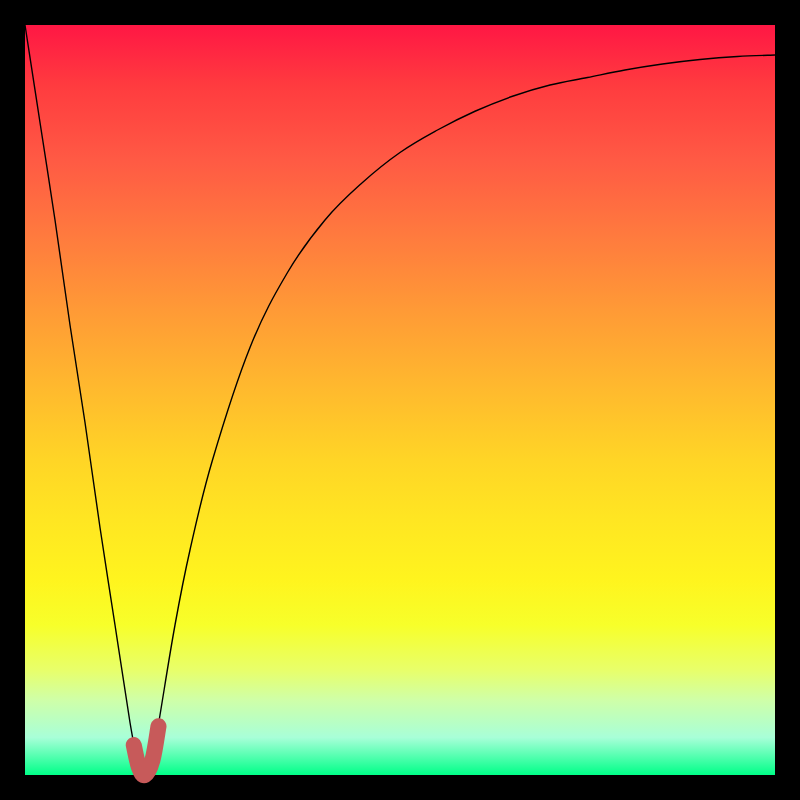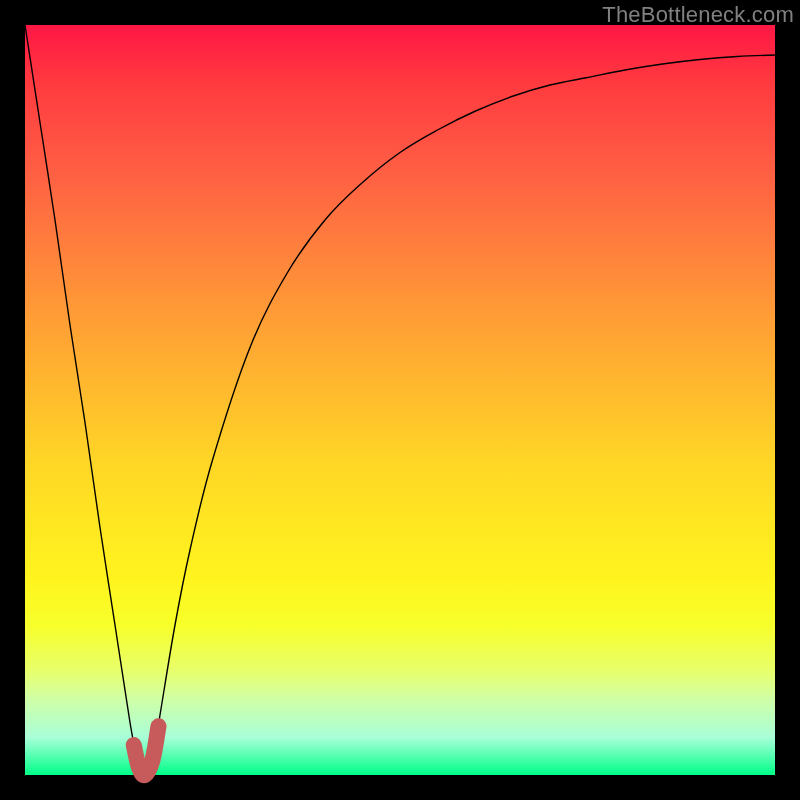--- a/index.html
+++ b/index.html
@@ -69,21 +69,20 @@
     stroke: #c75a5a;
     stroke-width: 16;
     stroke-linecap: round;
     stroke-linejoin: round;
   }
 </style>
 </head>
 <body>
 
 <div class="frame">
-  <div class="attribution">TheBottleneck.com</div>
 
   <div class="plot">
     <svg class="curves" viewBox="0 0 750 750" preserveAspectRatio="none">
       <path id="bottleneck-path" class="curve-line" d="M 0.00 0.00 C 2.70 17.55, 9.60 62.40, 15.00 97.50 C 20.40 132.60, 24.60 158.55, 30.00 195.00 C 35.40 231.45, 39.60 263.55, 45.00 300.00 C 50.40 336.45, 54.60 361.05, 60.00 397.50 C 65.40 433.95, 69.60 466.05, 75.00 502.50 C 80.40 538.95, 84.60 564.90, 90.00 600.00 C 95.40 635.10, 100.95 673.20, 105.00 697.50 C 109.05 721.80, 109.80 725.55, 112.50 735.00 C 115.20 744.45, 117.30 750.00, 120.00 750.00 C 122.70 750.00, 124.80 745.80, 127.50 735.00 C 130.20 724.20, 130.95 714.30, 135.00 690.00 C 139.05 665.70, 144.60 629.70, 150.00 600.00 C 155.40 570.30, 158.25 554.70, 165.00 525.00 C 171.75 495.30, 176.70 471.45, 187.50 435.00 C 198.30 398.55, 211.50 356.25, 225.00 322.50 C 238.50 288.75, 249.00 270.45, 262.50 247.50 C 276.00 224.55, 286.50 211.20, 300.00 195.00 C 313.50 178.80, 324.00 169.65, 337.50 157.50 C 351.00 145.35, 361.50 136.95, 375.00 127.50 C 388.50 118.05, 399.00 112.42, 412.50 105.00 C 426.00 97.58, 436.50 92.33, 450.00 86.25 C 463.50 80.17, 474.00 75.97, 487.50 71.25 C 501.00 66.53, 511.50 63.38, 525.00 60.00 C 538.50 56.63, 549.00 55.20, 562.50 52.50 C 576.00 49.80, 586.50 47.43, 600.00 45.00 C 613.50 42.57, 624.00 40.89, 637.50 39.00 C 651.00 37.11, 661.50 35.85, 675.00 34.50 C 688.50 33.15, 699.00 32.31, 712.50 31.50 C 726.00 30.69, 743.25 30.27, 750.00 30.00"></path>
       <path id="highlight-path" class="highlight" d="M 108.75 720.00 C 109.69 724.05, 111.97 737.10, 114.00 742.50 C 116.03 747.90, 117.57 751.35, 120.00 750.00 C 122.43 748.65, 125.07 743.77, 127.50 735.00 C 129.93 726.23, 132.42 707.33, 133.50 701.25"></path>
     </svg>
   </div>
 </div>
 
 </body></html>

